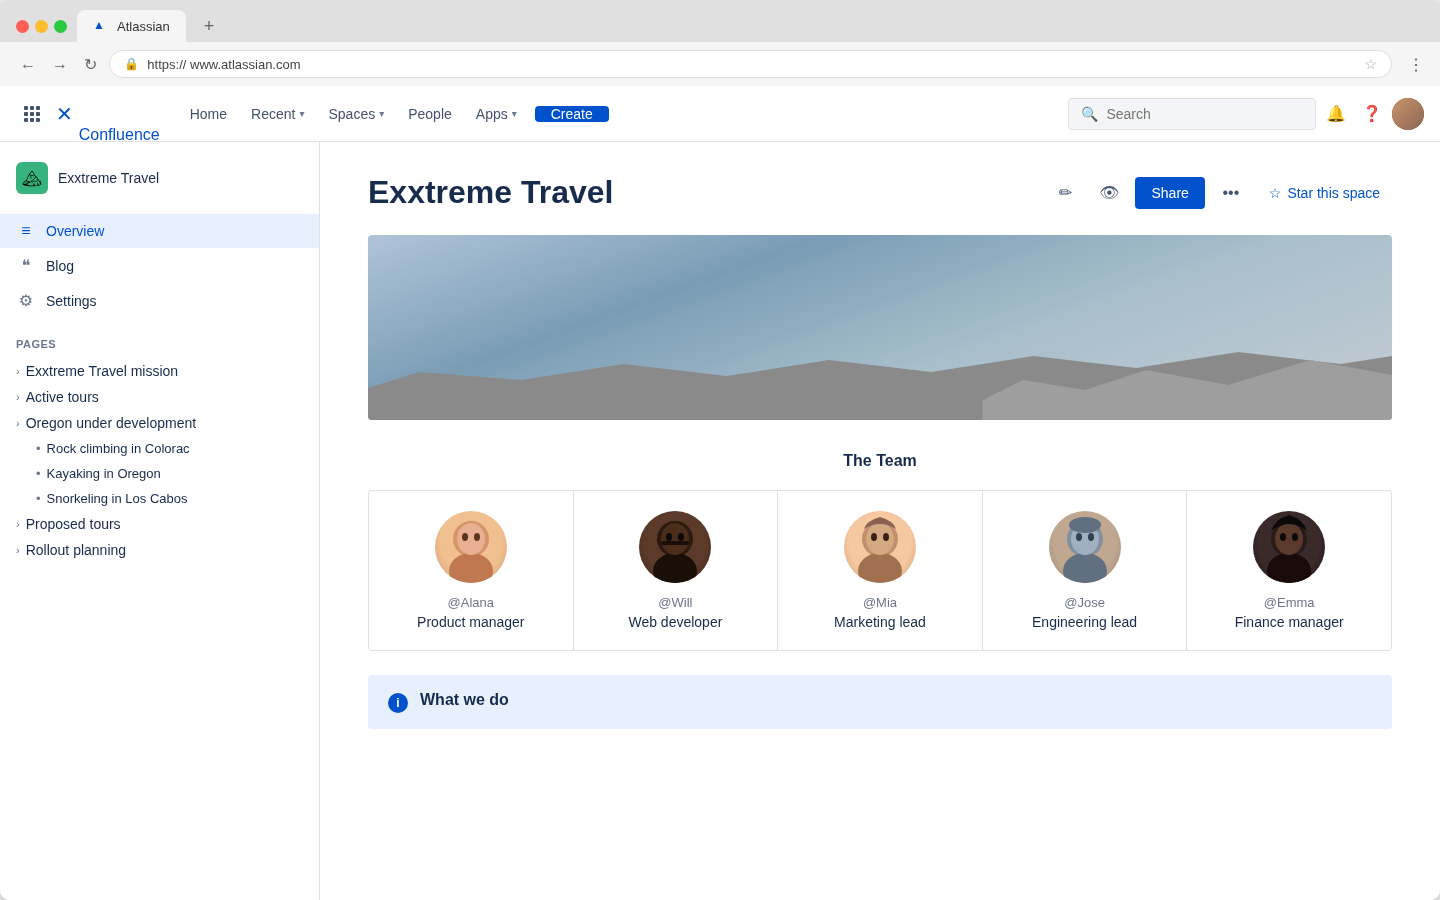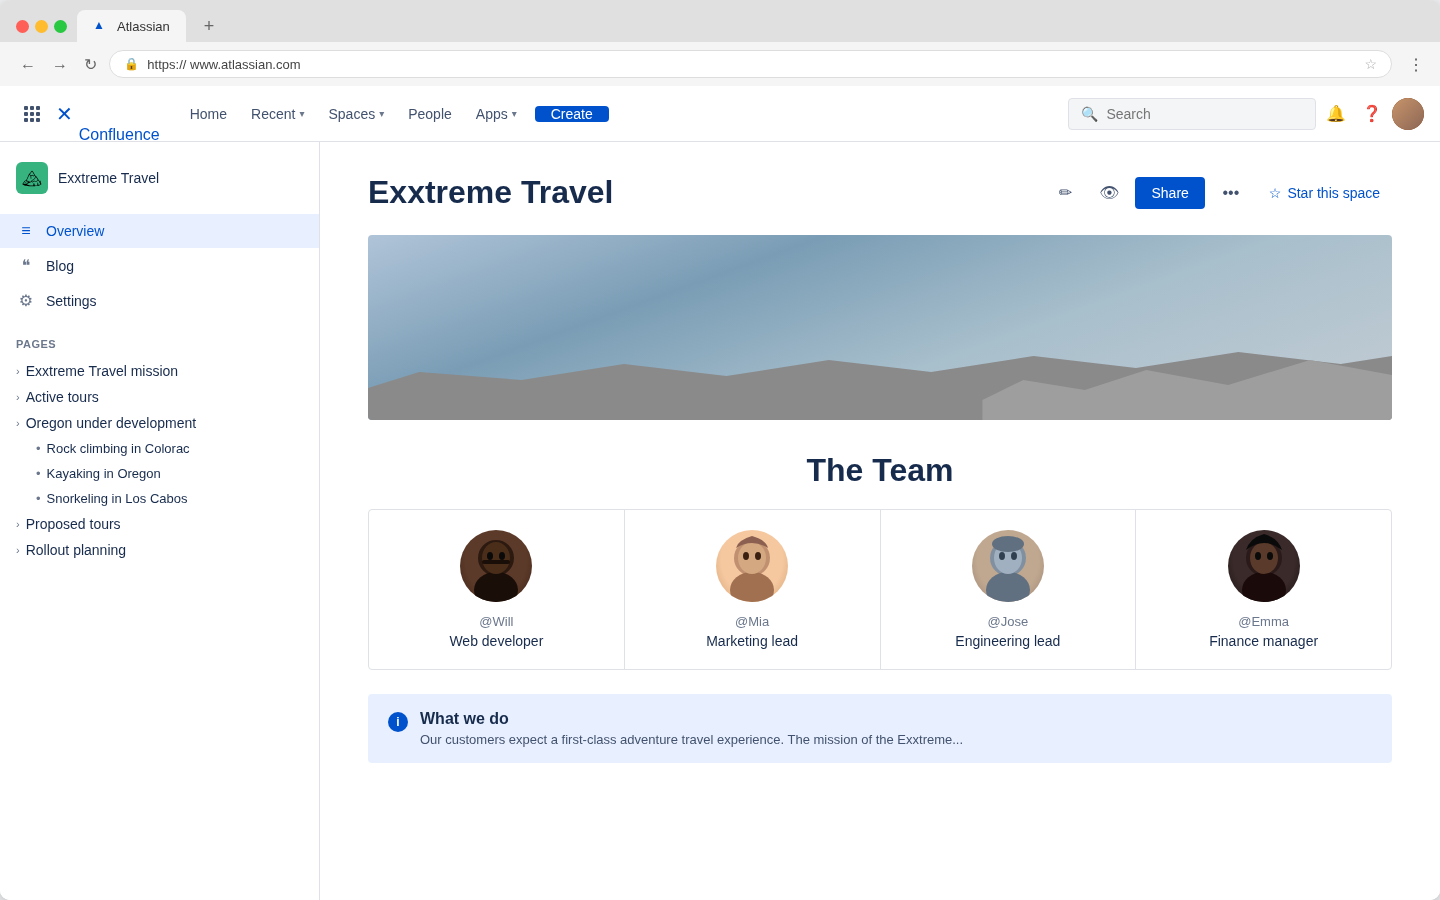--- a/index.html
+++ b/index.html
@@ -393,21 +393,21 @@
       height: 100px;
       background: #9e9e9e;
       clip-path: polygon(0 80%, 10% 60%, 25% 70%, 40% 50%, 60% 65%, 80% 40%, 100% 55%, 100% 100%, 0 100%);
     }
 
     
     .team-section {
       margin: 0 48px 24px;
     }
     .team-title {
-      font-size: 32px;
+      font-size: 16px;
       font-weight: 600;
       color: #172b4d;
       text-align: center;
       margin-bottom: 20px;
     }
     .team-grid {
       display: flex;
       border: 1px solid #dfe1e6;
       border-radius: 4px;
       overflow: hidden;
@@ -668,20 +668,33 @@
               <rect x="1040" y="330" width="30" height="18" rx="3" fill="#1a1a1a" opacity="0.85"></rect>
               <ellipse cx="1085" cy="380" rx="16" ry="22" fill="#1a1a1a" opacity="0.85"></ellipse>
               <circle cx="1085" cy="358" r="13" fill="#1a1a1a" opacity="0.85"></circle>
             </svg>
           </div>
         </div>
 
         <div class="team-section">
           <h2 class="team-title">The Team</h2>
           <div class="team-grid">
+            <div class="team-card">
+              <div class="team-avatar face-alana">
+                <svg width="72" height="72">
+                  <circle cx="36" cy="28" r="18" fill="#d4956a"></circle>
+                  <ellipse cx="36" cy="60" rx="22" ry="18" fill="#c07850"></ellipse>
+                  <ellipse cx="36" cy="28" rx="14" ry="16" fill="#e8b090"></ellipse>
+                  <ellipse cx="30" cy="26" rx="3" ry="4" fill="#5a3520"></ellipse>
+                  <ellipse cx="42" cy="26" rx="3" ry="4" fill="#5a3520"></ellipse>
+                </svg>
+              </div>
+              <div class="team-username">@Alana</div>
+              <div class="team-role">Product manager</div>
+            </div>
             <div class="team-card">
               <div class="team-avatar face-will">
                 <svg width="72" height="72">
                   <circle cx="36" cy="28" r="18" fill="#2c1a10"></circle>
                   <ellipse cx="36" cy="60" rx="22" ry="18" fill="#1a0e08"></ellipse>
                   <ellipse cx="36" cy="28" rx="14" ry="16" fill="#4a2e1a"></ellipse>
                   <ellipse cx="30" cy="26" rx="3" ry="4" fill="#0a0a0a"></ellipse>
                   <ellipse cx="42" cy="26" rx="3" ry="4" fill="#0a0a0a"></ellipse>
                   <rect x="22" y="30" width="28" height="4" rx="2" fill="#1a0e08"></rect>
                 </svg>
@@ -731,19 +744,18 @@
               <div class="team-username">@Emma</div>
               <div class="team-role">Finance manager</div>
             </div>
           </div>
         </div>
 
         <div class="info-box">
           <div class="info-icon">i</div>
           <div class="info-content">
             <div class="info-title">What we do</div>
-            <div class="info-text">Our customers expect a first-class adventure travel experience. The mission of the Exxtreme...</div>
           </div>
         </div>
       </div>
     </div>
   </div>
 </div>
 
 </body></html>

